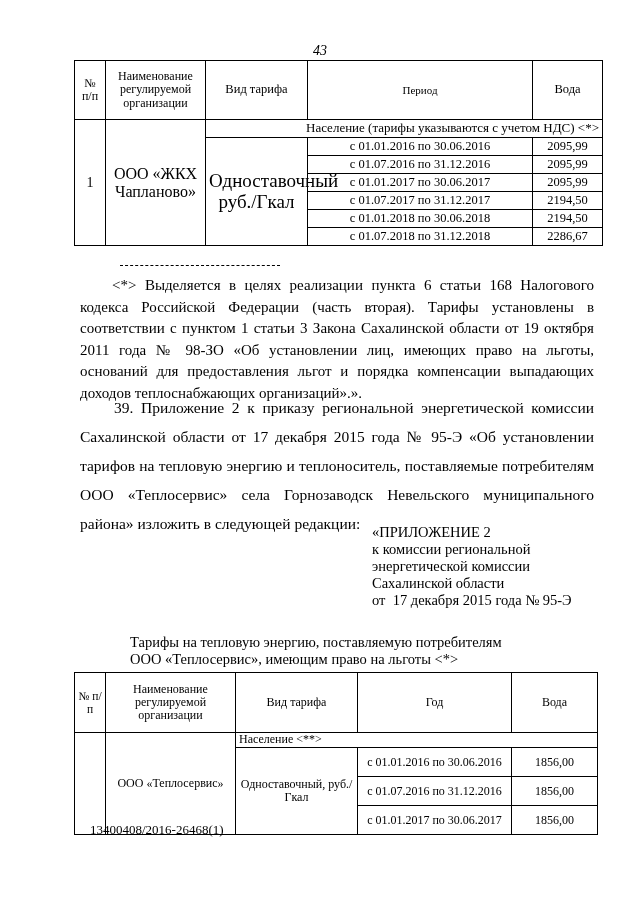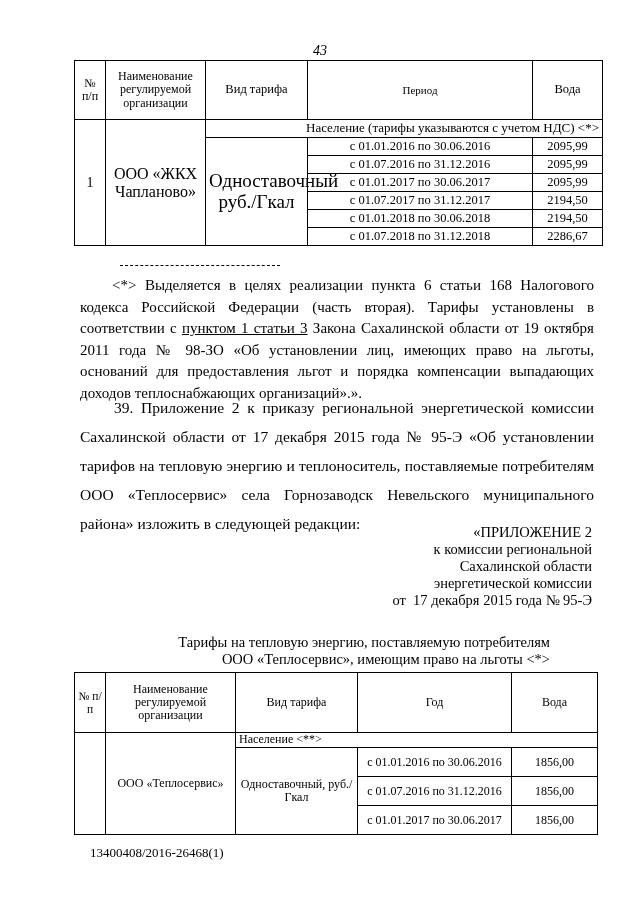--- a/index.html
+++ b/index.html
@@ -23,39 +23,39 @@
     #t2 td.pop { text-align: left; height: 14px; }
     #t2 td.pr { height: 28px; line-height: 1.05; }
 
     .rule { left: 120px; top: 265px; width: 160px; border-top: 1px dashed #000; }
 
     .footnote {
       left: 80px; width: 514px; top: 275px;
       font-size: 15px; line-height: 21.5px; text-align: justify;
     }
     .footnote .ind { display: inline-block; width: 32px; }
-    .u { text-decoration: underline; }
+    .u { }
 
     .para {
       left: 80px; width: 514px; top: 393px;
       font-size: 15.5px; line-height: 29px; text-align: justify;
     }
     .para .ind { display: inline-block; width: 34px; }
 
     .appendix {
       left: 372px; width: 220px; top: 524px;
-      font-size: 14.5px; line-height: 17px; text-align: right;
+      font-size: 14.5px; line-height: 17px; text-align: left;
     }
     .appendix div { white-space: nowrap; }
 
     .title2 {
       left: 130px; width: 420px; top: 634px;
-      font-size: 14.5px; line-height: 17px; text-align: right;
+      font-size: 14.5px; line-height: 17px; text-align: left;
     }
-    .docid { left: 90px; top: 845px; font-size: 13px; }
+    .docid { left: 90px; top: 822px; font-size: 13px; }
   </style>
 </head>
 <body>
 
 <div class="abs page-num">43</div>
 
 <table class="t" id="t1">
   <colgroup>
     <col style="width:31px">
       <col style="width:100px">
@@ -110,22 +110,22 @@
   <span class="ind"></span><span>&lt;*&gt; Выделяется в целях реализации пункта 6 статьи 168 Налогового кодекса Российской Федерации (часть вторая). Тарифы установлены в соответствии с </span><span class="u">пунктом 1 статьи 3</span><span> Закона Сахалинской области от 19 октября 2011 года № 98-ЗО «Об установлении лиц, имеющих право на льготы, оснований для предоставления льгот и порядка компенсации выпадающих доходов теплоснабжающих организаций».».</span>
 </div>
 
 <div class="abs para">
   <span class="ind"></span><span>39. Приложение 2 к приказу региональной энергетической комиссии Сахалинской области от 17 декабря 2015 года № 95-Э «Об установлении тарифов на тепловую энергию и теплоноситель, поставляемые потребителям ООО «Теплосервис» села Горнозаводск Невельского муниципального района» изложить в следующей редакции:</span>
 </div>
 
 <div class="abs appendix">
   <div>«ПРИЛОЖЕНИЕ 2</div>
   <div>к комиссии региональной</div>
+  <div>энергетической комиссии</div>
   <div>Сахалинской области</div>
-  <div>энергетической комиссии</div>
   <div style="white-space:pre">от  17 декабря 2015 года № 95-Э</div>
 </div>
 
 <div class="abs title2">
   <div>Тарифы на тепловую энергию, поставляемую потребителям</div>
   <div>ООО «Теплосервис», имеющим право на льготы &lt;*&gt;</div>
 </div>
 
 <table class="t" id="t2">
   <colgroup>

